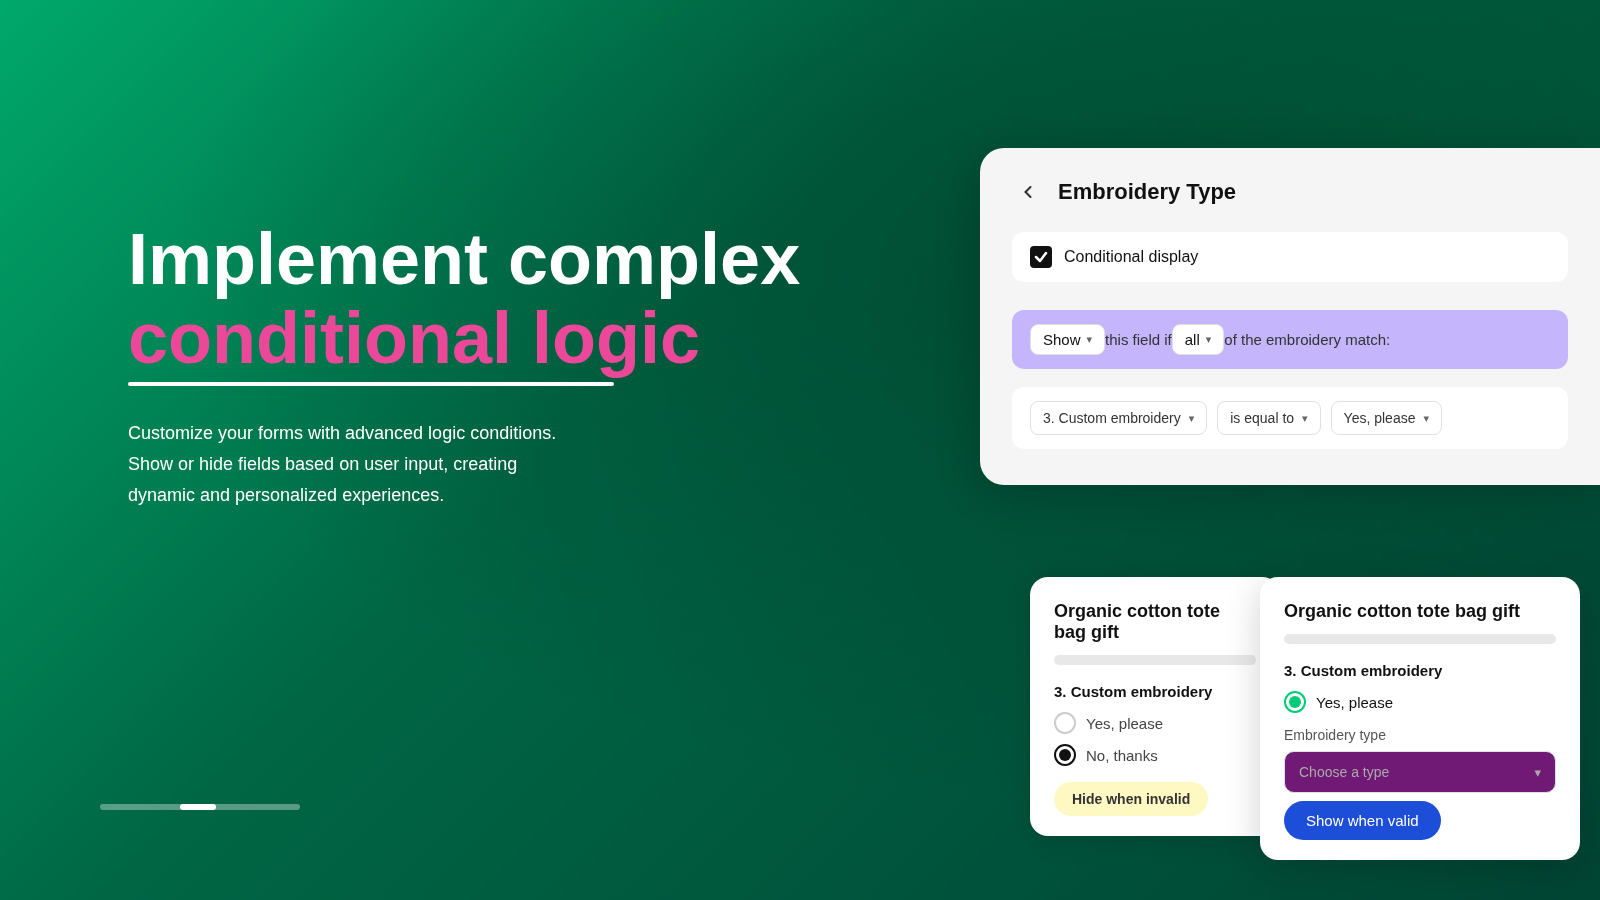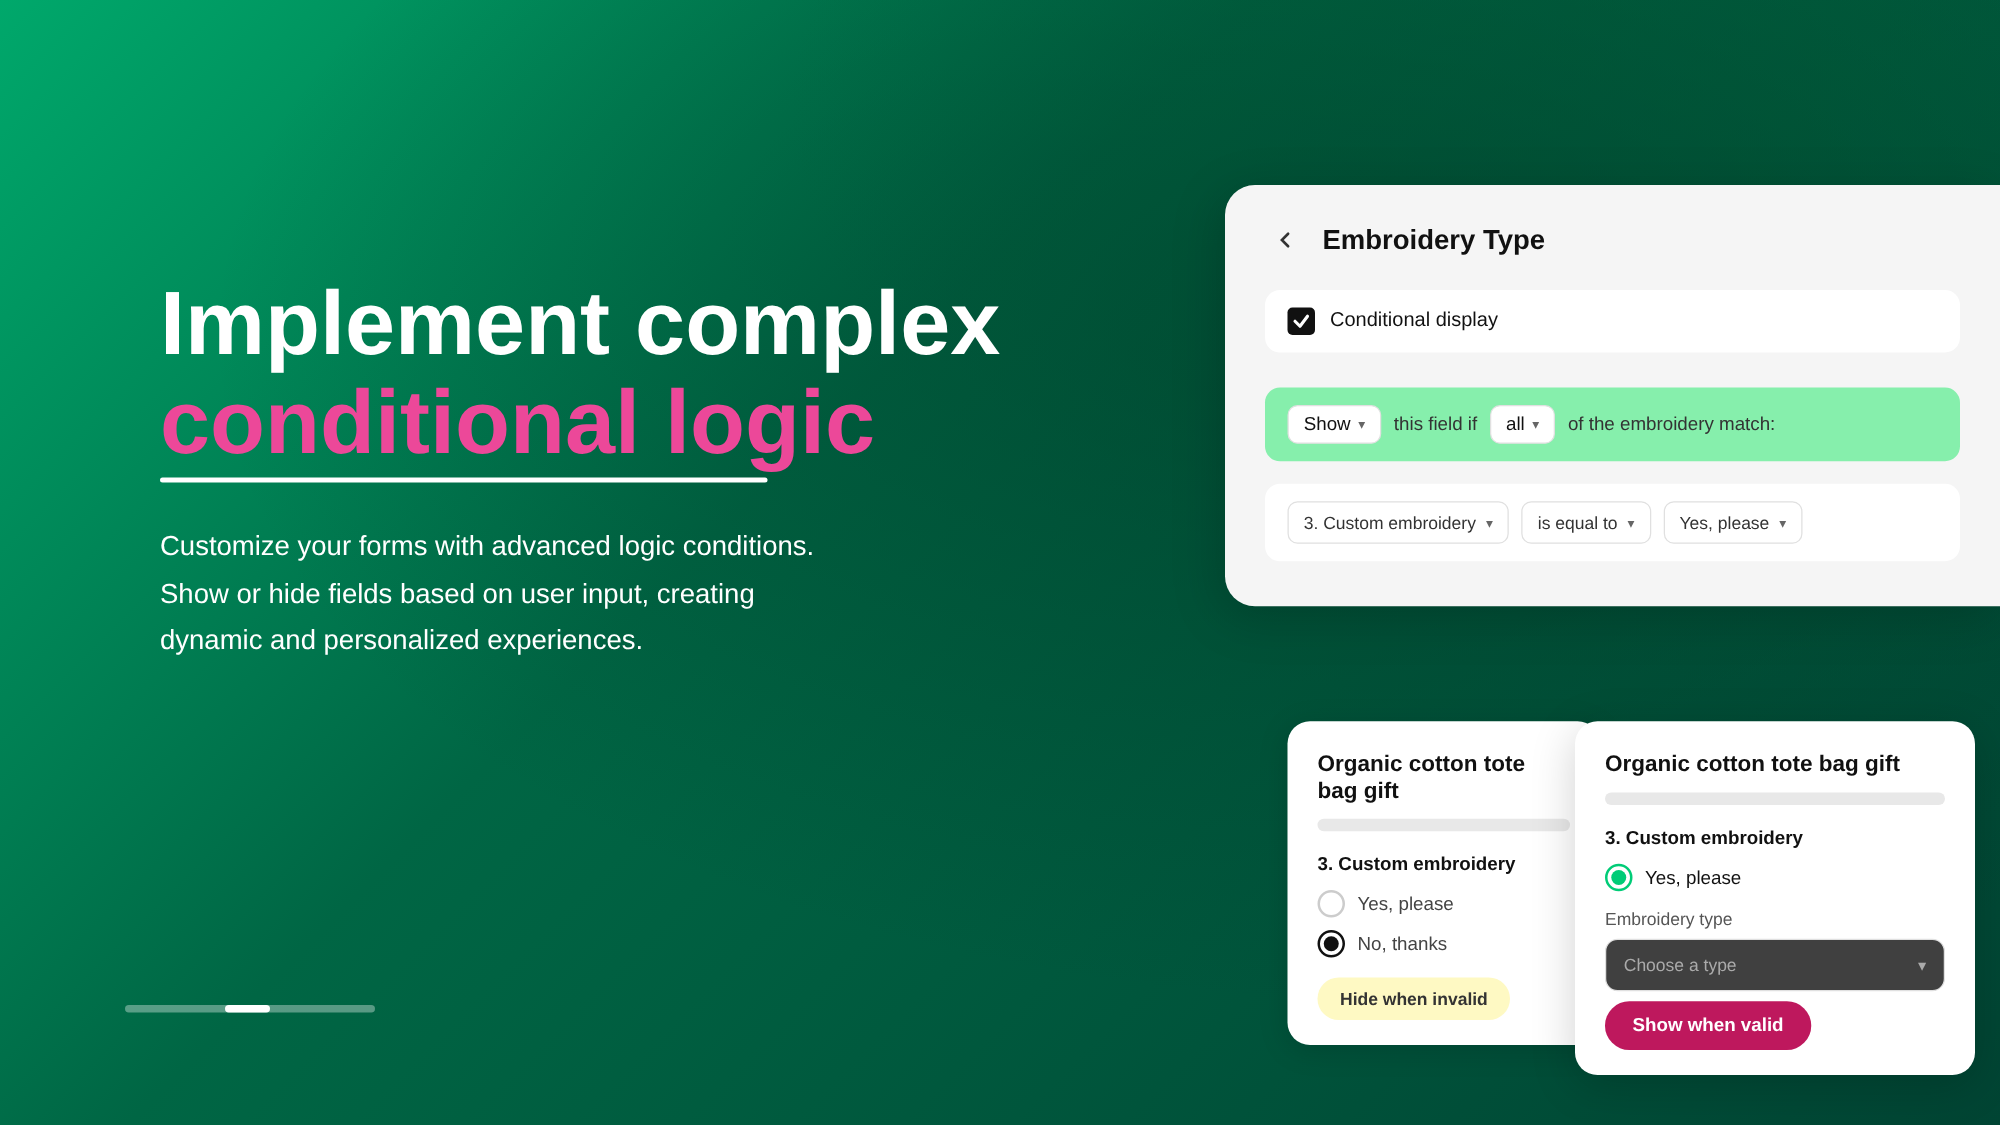--- a/index.html
+++ b/index.html
@@ -62,21 +62,21 @@
       left: 0;
       width: 85%;
       height: 4px;
       background: white;
       border-radius: 2px;
     }
 
     .subtext {
       margin-top: 40px;
       color: white;
-      font-size: 22px;
+      font-size: 18px;
       line-height: 1.7;
       font-weight: 400;
     }
 
     
     .slider-dots {
       position: absolute;
       bottom: 90px;
       left: 100px;
       z-index: 10;
@@ -173,23 +173,22 @@
     .conditional-label {
       font-size: 16px;
       color: #111;
       font-weight: 400;
     }
 
     
     .logic-row {
       display: flex;
       align-items: center;
-      gap: 10px;
       margin-bottom: 18px;
-      background: #86efac;
+      background: #c4b5fd;
       border-radius: 12px;
       padding: 14px 18px;
       flex-wrap: wrap;
     }
 
     .logic-select {
       border: 1.5px solid #e0e0e0;
       border-radius: 8px;
       padding: 6px 12px;
       font-size: 15px;
@@ -325,26 +324,26 @@
       border-radius: 20px;
       padding: 9px 18px;
       font-size: 14px;
       font-weight: 600;
       color: #333;
       cursor: pointer;
       margin-top: 6px;
     }
 
     .show-btn {
-      background: #be185d;
+      background: #1d4ed8;
       border: none;
       border-radius: 20px;
       padding: 11px 22px;
       font-size: 15px;
-      font-weight: 700;
+      font-weight: 400;
       color: white;
       cursor: pointer;
       margin-top: 8px;
       display: flex;
       align-items: center;
       gap: 6px;
     }
 
     .embroidery-type-label {
       font-size: 14px;
@@ -356,21 +355,21 @@
     .type-select-box {
       border: 1.5px solid #e0e0e0;
       border-radius: 10px;
       padding: 12px 14px;
       font-size: 14px;
       color: #aaa;
       display: flex;
       align-items: center;
       justify-content: space-between;
       cursor: pointer;
-      background: #404040;
+      background: #701a75;
     }
 
     .radio-outer-green {
       width: 22px;
       height: 22px;
       border-radius: 50%;
       border: 2px solid #00cc77;
       display: flex;
       align-items: center;
       justify-content: center;

